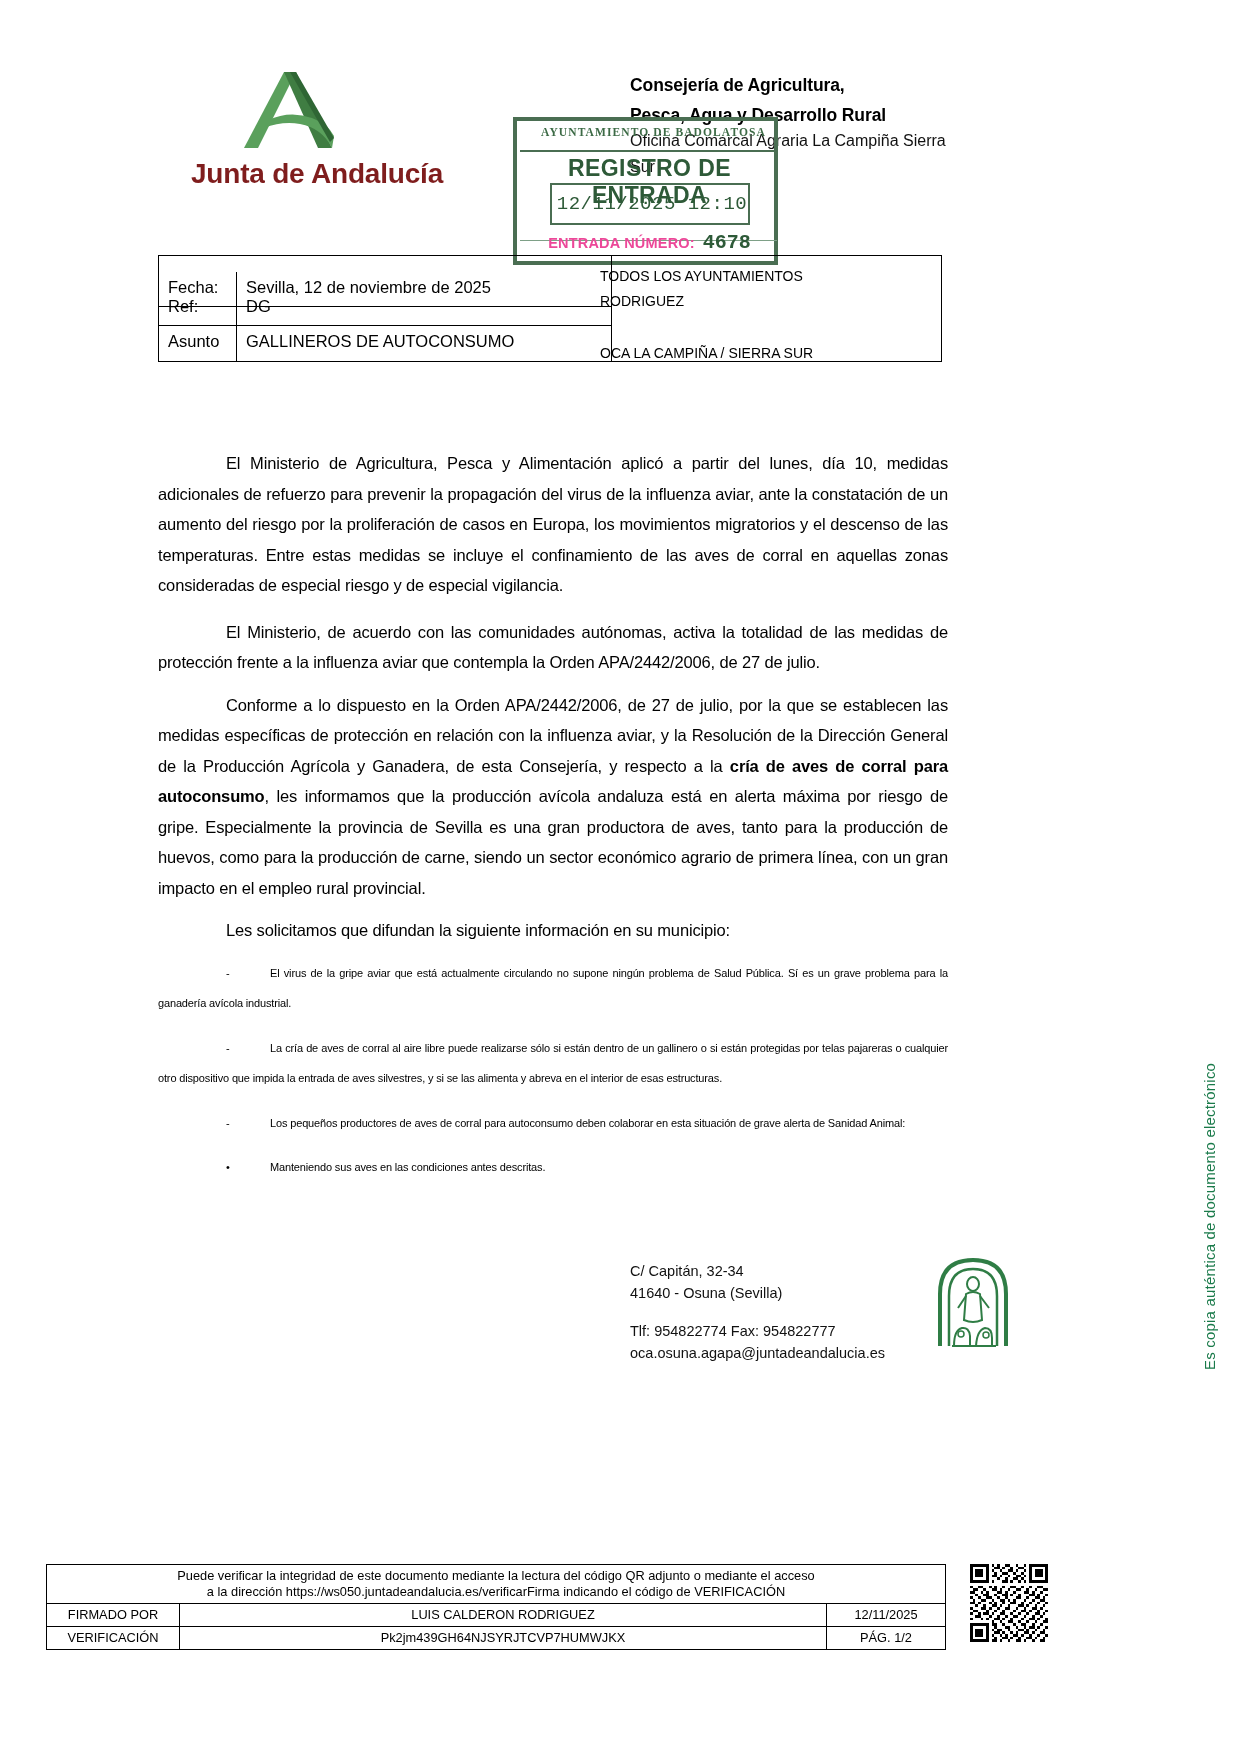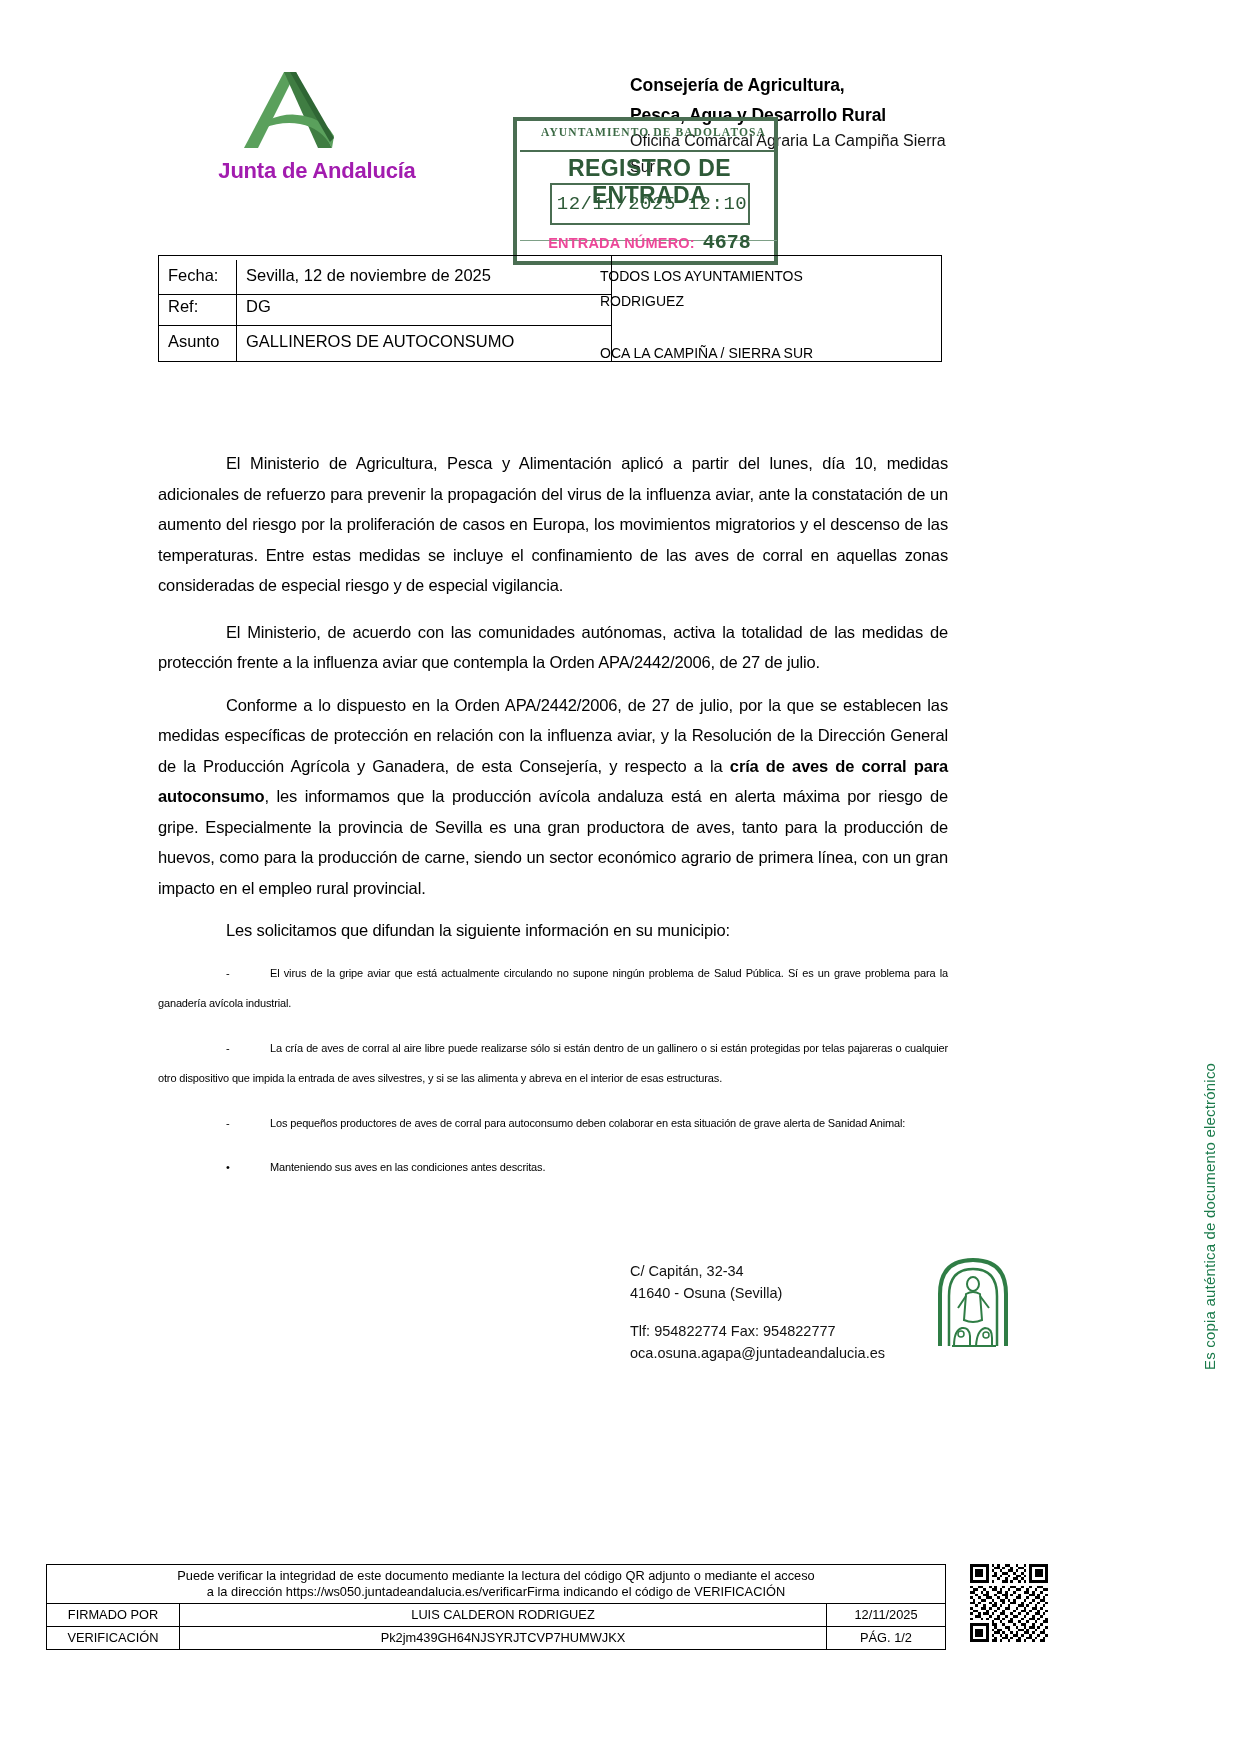--- a/index.html
+++ b/index.html
@@ -31,23 +31,23 @@
     width: 290px;
     text-align: center;
   }
   #logo-mark {
     width: 290px;
     height: 92px;
     display: block;
   }
   #logo-text {
     font-family: "Liberation Sans", sans-serif;
-    font-size: 22px;
+    font-size: 28px;
     font-weight: bold;
-    color: #a21caf;
+    color: #7f1d1d;
     letter-spacing: -0.2px;
     margin-top: 4px;
   }
 
   #consejeria-block {
     position: absolute;
     left: 630px;
     top: 70px;
     width: 420px;
   }
@@ -167,21 +167,21 @@
     box-sizing: border-box;
   }
   .meta-row {
     position: absolute;
     left: 0;
     width: 452px;
     border-bottom: 1px solid #000;
     box-sizing: border-box;
     height: 35px;
   }
-  .meta-row.r1 { top: 4px; }
+  .meta-row.r1 { top: 16px; }
   .meta-row.r2 { top: 35px; }
   .meta-row.r3 { top: 70px; border-bottom: none; height: 35px; }
   .meta-label {
     position: absolute;
     left: 0; top: 0;
     width: 78px;
     height: 100%;
     border-right: 1px solid #000;
     box-sizing: border-box;
     font-size: 16.5px;

